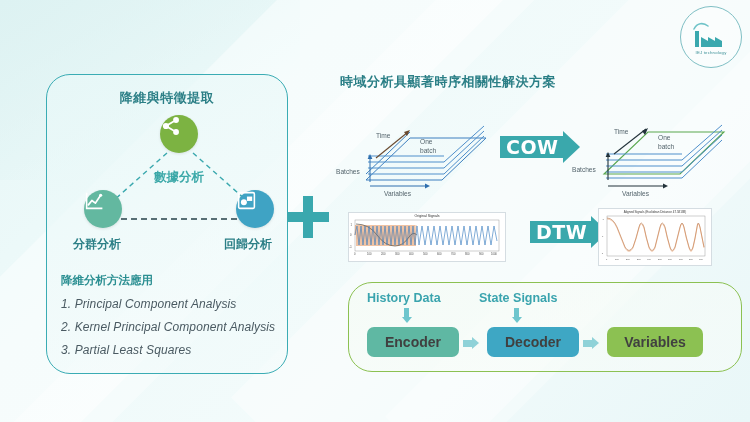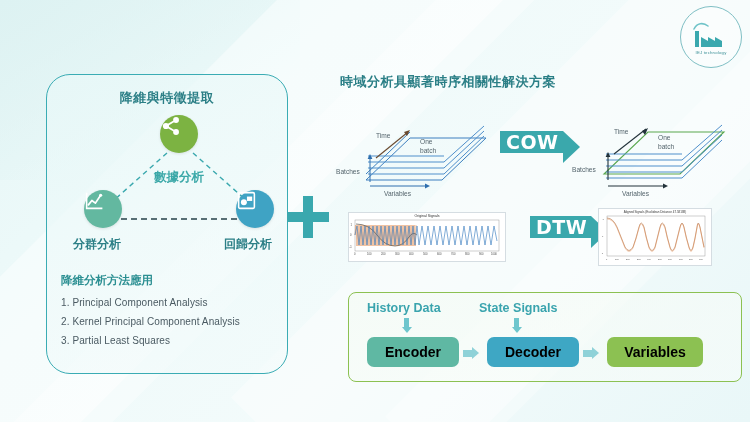--- a/index.html
+++ b/index.html
@@ -46,64 +46,64 @@
   #n-right{width:38px;height:38px;left:177px;top:81px;background:#3fa3c4;}
   .centerlbl{position:absolute;left:0;right:0;top:60px;text-align:center;
     font-size:12.5px;font-weight:bold;color:#3ba8a8;}
   .nodelbl{position:absolute;font-size:12px;font-weight:bold;color:#2b7f86;white-space:nowrap;}
   #lbl-left{left:14px;top:127px;}
   #lbl-right{left:165px;top:127px;}
 
   
   .lc-sub{position:absolute;left:14px;top:198px;font-size:11.5px;font-weight:bold;color:#2b8f92;}
   .lc-list{position:absolute;left:14px;top:218px;right:10px;}
-  .lc-item{font-size:10px;color:#4a5a62;line-height:1.92;letter-spacing:.1px;}
+  .lc-item{font-size:12px;color:#4a5a62;line-height:1.92;letter-spacing:.1px;font-style:italic;}
 
   
   #plus{position:absolute;left:287px;top:196px;width:42px;height:42px;}
   #plus .pv{position:absolute;left:16px;top:0;width:10px;height:42px;background:#3aa8ae;}
   #plus .ph{position:absolute;left:0;top:16px;width:42px;height:10px;background:#3aa8ae;}
 
   
   #rtitle{position:absolute;left:340px;top:73px;width:400px;text-align:left;
     font-size:13px;font-weight:bold;color:#2b7f86;letter-spacing:.5px;}
 
   .cube{position:absolute;}
   .cube .cl{position:absolute;font-size:6.6px;color:#55656d;white-space:nowrap;}
 
   
-  .bigarrow{position:absolute;display:flex;align-items:flex-start;}
+  .bigarrow{position:absolute;display:flex;align-items:center;}
   .bigarrow .shaft{height:22px;background:#3aa8ac;display:flex;align-items:center;
         justify-content:center;padding:0 4px 0 6px;}
   .bigarrow .head{width:0;height:0;border-top:16px solid transparent;
         border-bottom:16px solid transparent;border-left:17px solid #3aa8ac;}
   .bigarrow .txt{font-size:19px;font-weight:bold;color:#ffffff;letter-spacing:.5px;
         font-family:"DejaVu Sans",sans-serif;}
 
   
   .plot{position:absolute;background:#ffffff;border:1px solid #d5dde2;}
   .plot .ptitle{position:absolute;left:0;right:0;top:1px;text-align:center;
       font-size:3.6px;color:#333;}
   .plot svg{position:absolute;left:0;top:0;}
 
   
-  #enccard{position:absolute;left:348px;top:292px;width:392px;height:88px;
-    border:1.3px solid #8cc152;border-radius:8px;
+  #enccard{position:absolute;left:348px;top:282px;width:392px;height:88px;
+    border:1.3px solid #8cc152;border-radius:24px;
     background:linear-gradient(160deg,rgba(244,251,245,.75),rgba(250,253,250,.5));}
   .enc-h{position:absolute;font-size:12.5px;font-weight:bold;color:#3aa4ae;white-space:nowrap;}
   #eh1{left:18px;top:8px;}
   #eh2{left:130px;top:8px;}
   .downarr{position:absolute;width:11px;}
   .downarr .st{width:5px;height:9px;background:#6ec6cd;margin:0 auto;}
   .downarr .hd{width:0;height:0;margin:0 auto;border-left:5.5px solid transparent;
         border-right:5.5px solid transparent;border-top:6px solid #6ec6cd;}
   #da1{left:52px;top:25px;}
   #da2{left:162px;top:25px;}
   .encbox{position:absolute;height:30px;border-radius:7px;display:flex;
-     align-items:center;justify-content:center;color:#000000;font-weight:bold;font-size:14px;}
+     align-items:center;justify-content:center;color:#404040;font-weight:bold;font-size:14px;}
   #ebox1{left:18px;top:44px;width:92px;background:#5fb8a3;}
   #ebox2{left:138px;top:44px;width:92px;background:#3ea7c4;}
   #ebox3{left:258px;top:44px;width:96px;background:#8cc152;}
   .rarr{position:absolute;top:54px;display:flex;align-items:center;}
   .rarr .s{width:9px;height:7px;background:#8fd2d8;}
   .rarr .h{width:0;height:0;border-top:6px solid transparent;
       border-bottom:6px solid transparent;border-left:7px solid #8fd2d8;}
   #ra1{left:114px;}
   #ra2{left:234px;}
 </style>

